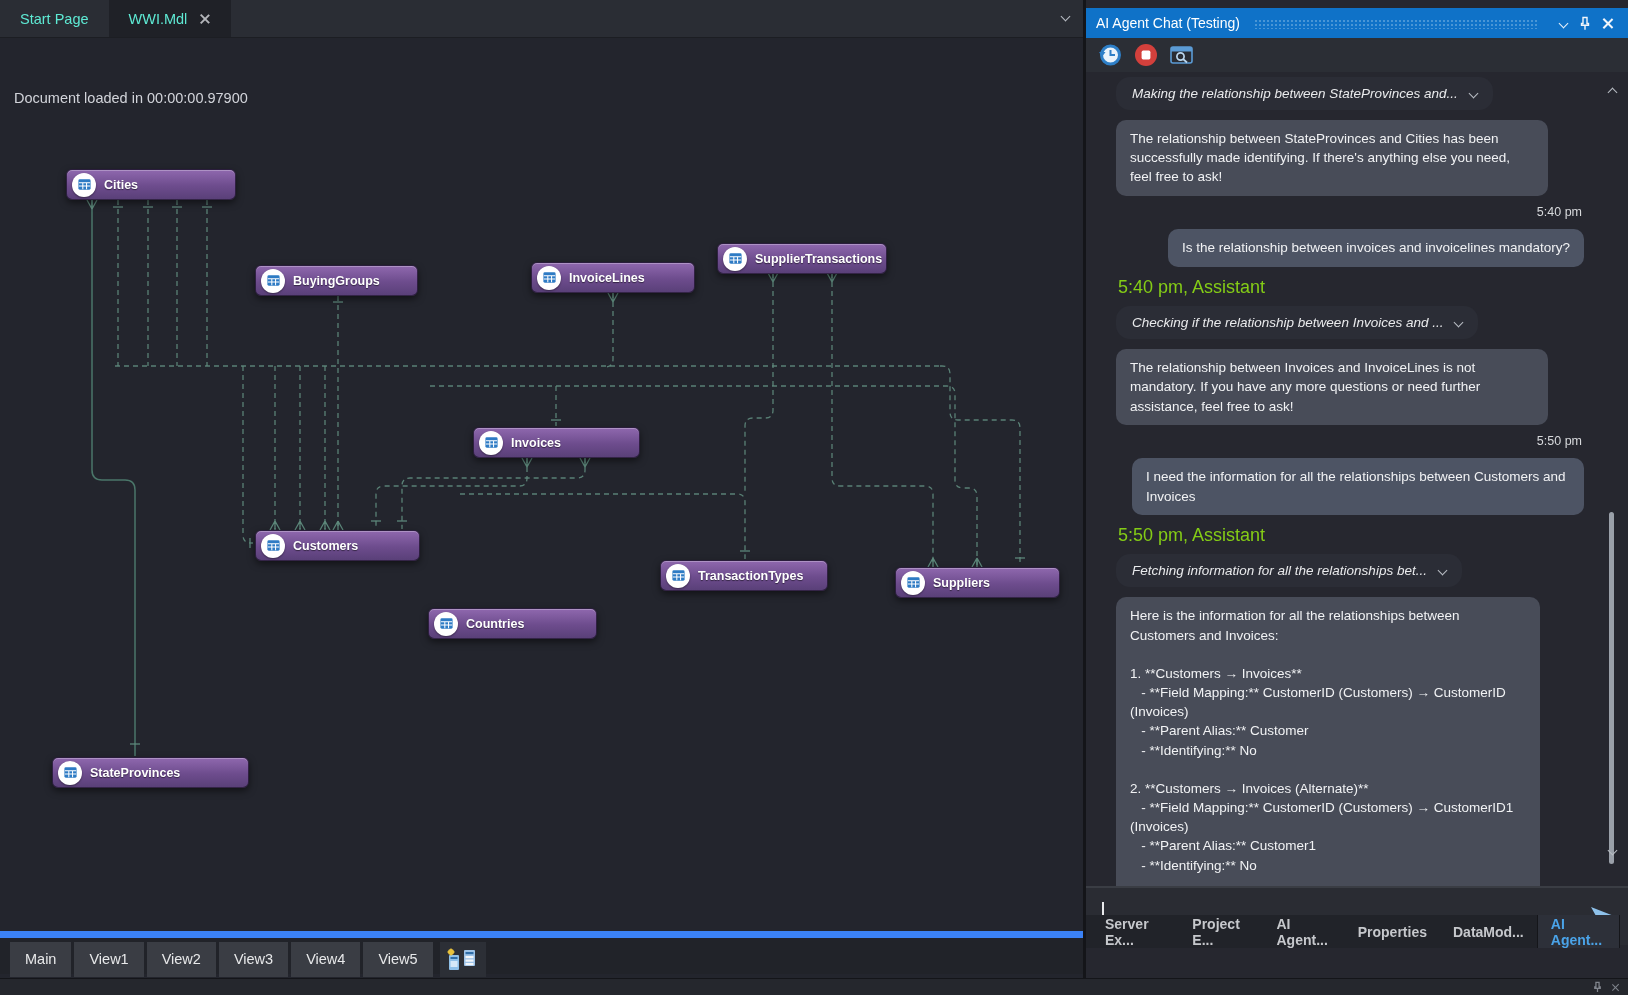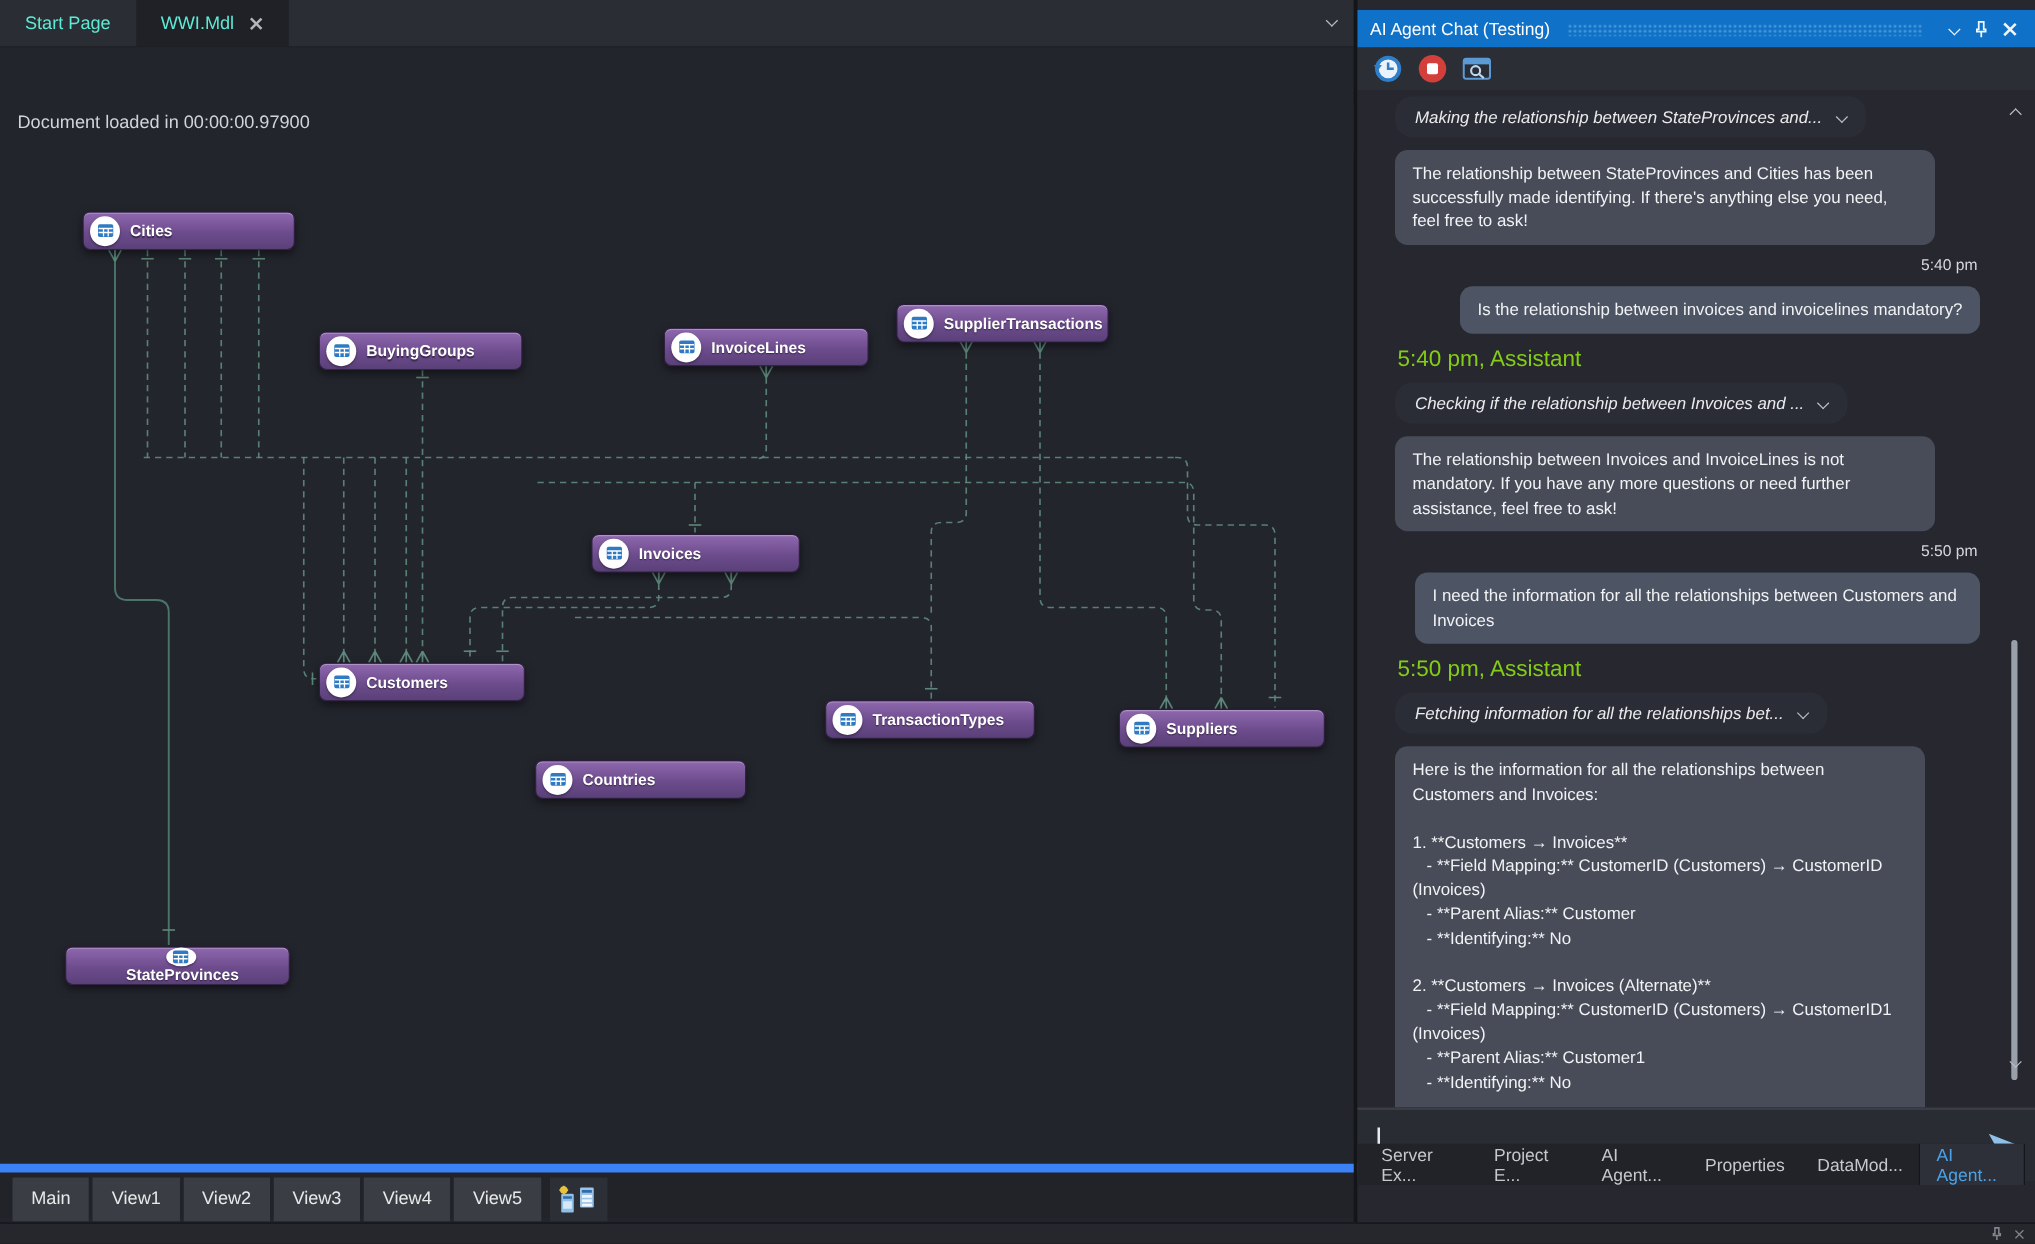--- a/index.html
+++ b/index.html
@@ -90,21 +90,21 @@
   .chat-scroll-down { position:absolute; right:12px; top:840px; }
   .chat-scrollbar { position:absolute; right:14px; top:512px; width:5px; height:352px;
     background:#9aa0a9; border-radius:3px; }
 
   .chat-input { position:absolute; left:0; top:886px; width:542px; height:59px; background:#2a2c33;
     border-top:2px solid #3a3d44; }
   .caret { position:absolute; left:16px; top:14px; width:1.6px; height:28px; background:#e9eaec; }
   .send { position:absolute; right:12px; top:16px; }
 
   .panel-tabs { position:absolute; left:0; top:915px; width:534px; height:33px; background:#212329;
-    display:flex; align-items:stretch; padding-left:6px; }
+    display:flex; align-items:stretch; padding-left:6px;font-weight:bold; }
   .ptab { padding:0 13px; display:flex; align-items:center; font-size:14px; color:#c6c8cc; }
   .ptab.act { background:#2d3039; color:#4aa3e8; border-left:1px solid #15161a; border-right:1px solid #15161a; }
 
   
   .statusbar { position:absolute; left:0; top:978px; width:1628px; height:17px; background:#25272d;
     border-top:1px solid #141519; }
   .statusbar .corner { position:absolute; right:8px; top:2px; display:flex; gap:8px; align-items:center; }
   .sxmark { position:relative; width:9px; height:9px; }
   .sxmark::before,.sxmark::after{ content:""; position:absolute; left:4px; top:0; width:1.3px; height:9px; background:#81858d;}
   .sxmark::before{transform:rotate(45deg);} .sxmark::after{transform:rotate(-45deg);}
@@ -456,21 +456,21 @@
           </div>
           <div class="entity" style="left: 428px; top: 528px; width: 169px;">
             <span class="bub">
               <svg width="15" height="15" viewBox="0 0 16 16">
                 <rect x="1.5" y="2.5" width="13" height="11" rx="1.5" fill="#2e7bc4"></rect>
                 <path d="M2 6.2 H14 M6.2 6.2 V13 M10.2 6.2 V13 M2 9.6 H14" stroke="#fff" stroke-width="1.1" fill="none"></path>
               </svg>
             </span>
             <span class="lbl">Countries</span>
           </div>
-          <div class="entity" style="left: 52px; top: 677px; width: 180px; flex-direction: column;">
+          <div class="entity" style="left: 52px; top: 677px; width: 197px;">
             <span class="bub">
               <svg width="15" height="15" viewBox="0 0 16 16">
                 <rect x="1.5" y="2.5" width="13" height="11" rx="1.5" fill="#2e7bc4"></rect>
                 <path d="M2 6.2 H14 M6.2 6.2 V13 M10.2 6.2 V13 M2 9.6 H14" stroke="#fff" stroke-width="1.1" fill="none"></path>
               </svg>
             </span>
             <span class="lbl">StateProvinces</span>
           </div>
         </div>
     </div>

